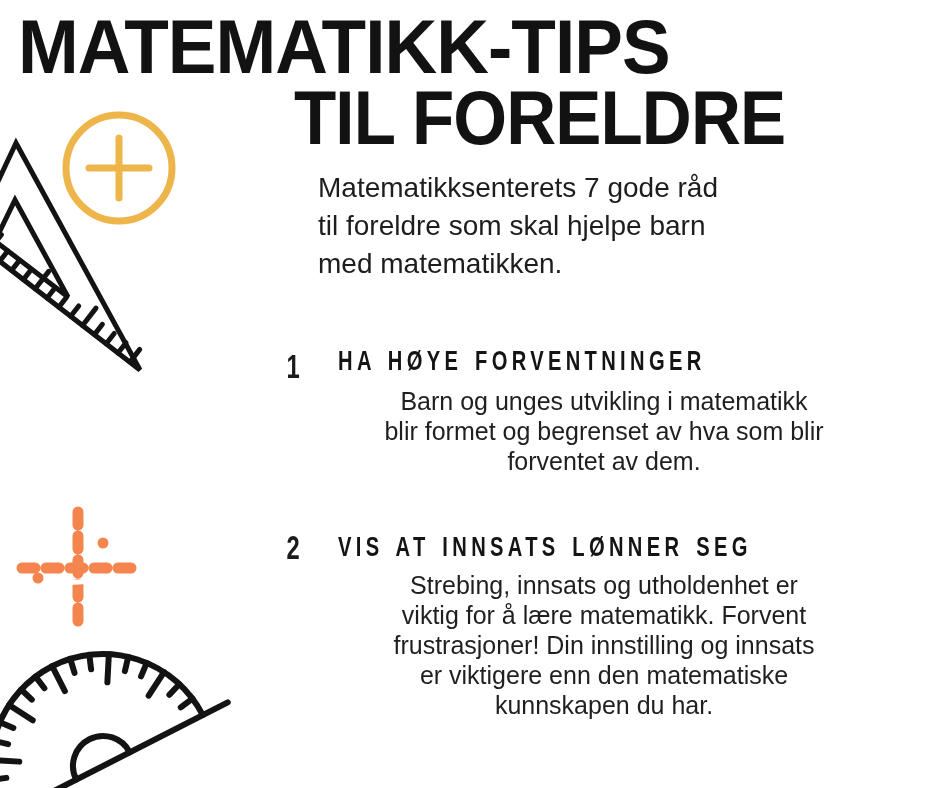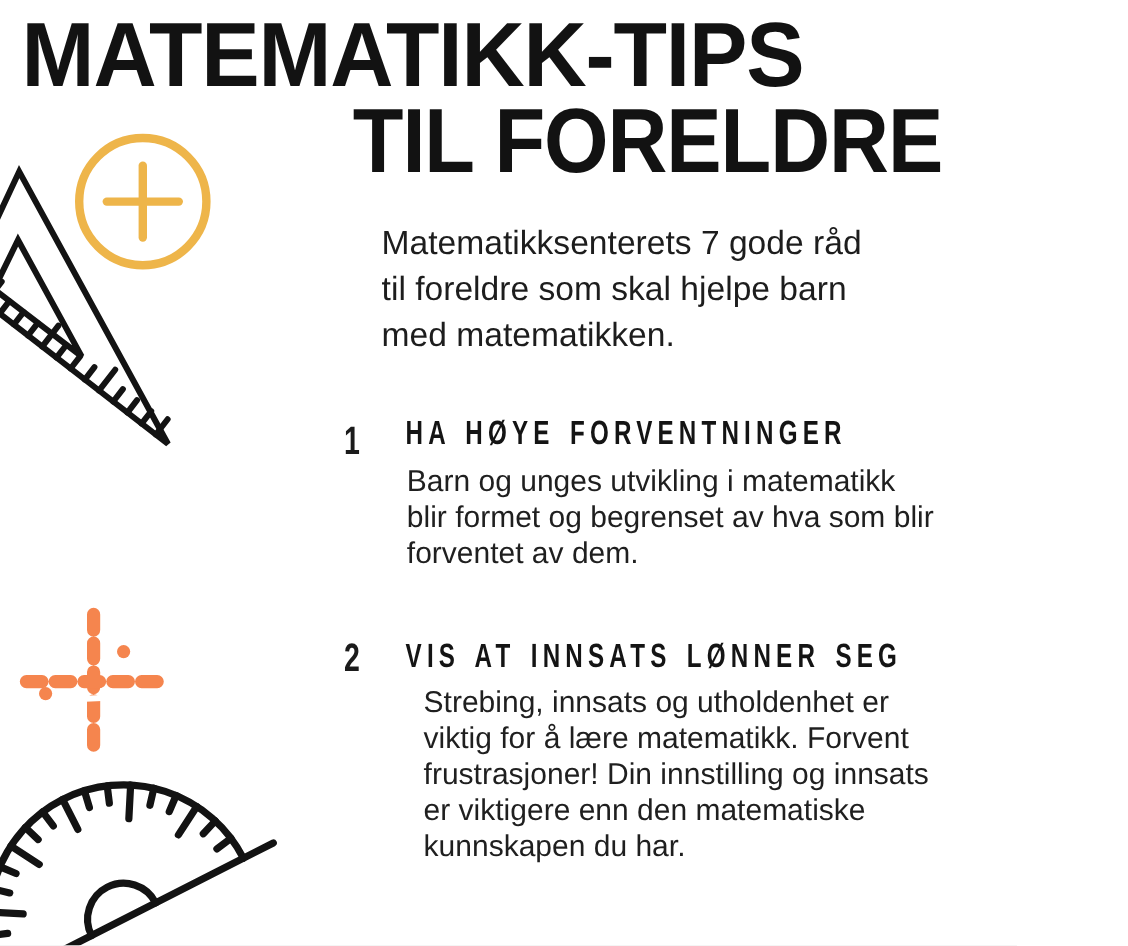--- a/index.html
+++ b/index.html
@@ -17,45 +17,45 @@
     font-size:76px;
     line-height:1;
     letter-spacing:-1px;
     color:#121212;
     white-space:nowrap;
     transform-origin:left top;
   }
   .title-1{left:18px;top:9px;transform:scaleX(0.96);}
   .title-2{left:294px;top:80px;transform:scaleX(0.91);}
   .intro{
-    position:absolute;left:318px;top:184px;width:560px;
+    position:absolute;left:318px;top:169px;width:560px;
     font-size:28px;line-height:38px;color:#1d1d1d;
     white-space:pre-line;margin:0;
   }
   .tip{position:absolute;left:0;top:0;width:940px;height:0;}
   .num-box{
     position:absolute;left:268px;width:50px;height:50px;background:#ffffff;
     display:flex;align-items:center;justify-content:center;
   }
   .num-box span{
     font-weight:bold;font-size:33px;color:#1b1b1b;line-height:1;
     transform:scaleX(0.72);
   }
   .tip-heading{
     position:absolute;left:338px;margin:0;
     font-size:28px;font-weight:bold;line-height:1;
     letter-spacing:6px;word-spacing:4px;white-space:nowrap;
     color:#141414;transform:scaleX(0.72);transform-origin:left top;
   }
   .tip-body{
     position:absolute;left:339px;width:530px;margin:0;
-    font-size:25px;line-height:30px;color:#1f1f1f;white-space:pre-line;
+    font-size:25px;line-height:30px;color:#1f1f1f;white-space:pre-line;text-align:center;
   }
   .box-1{top:341px;} .head-1{top:347px;} .body-1{top:386px;}
-  .box-2{top:522px;} .head-2{top:533px;} .body-2{top:570px;margin-left:14px;}
+  .box-2{top:522px;} .head-2{top:533px;} .body-2{top:570px;}
 </style>
 </head>
 <body>
 
 <div class="poster">
 
   <svg class="deco" width="940" height="788" viewBox="0 0 940 788">
 
     <g stroke="#131313" stroke-width="5" fill="none" stroke-linejoin="miter" stroke-linecap="round">
       <path d="M 16 143 L 140 370 L -29 239 Z"></path>

